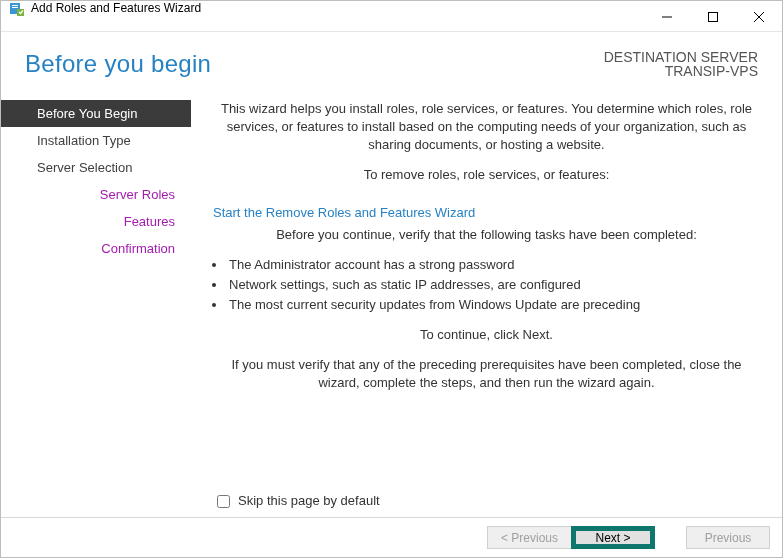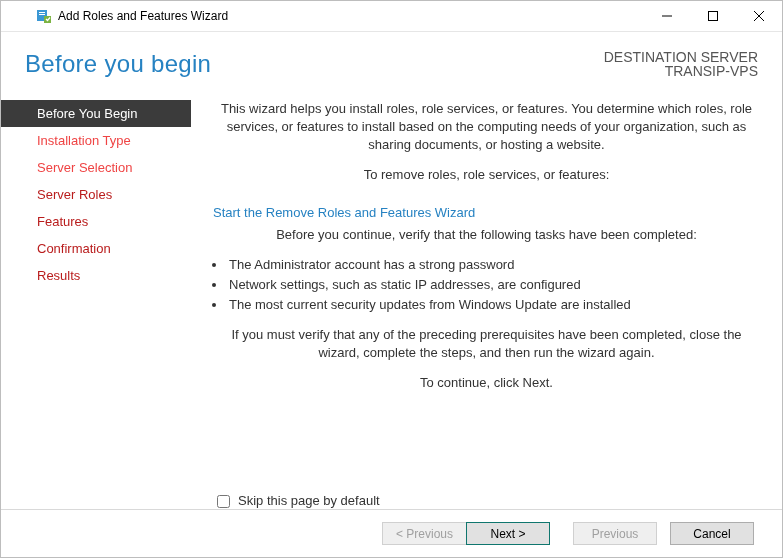--- a/index.html
+++ b/index.html
@@ -1,42 +1,42 @@
 <!DOCTYPE html>
 <html><head>
 <meta charset="utf-8">
 <style>
   * { box-sizing: border-box; }
   html, body { margin: 0; padding: 0; font-family: "Segoe UI", Tahoma, sans-serif; font-size: 12.5px; color: #222; background: #fff; }
   .window { width: 783px; height: 558px; border: 1px solid #bdbdbd; display: flex; flex-direction: column; position: relative; background: #fff; }
-  .titlebar { height: 31px; display: flex; align-items: center; border-bottom: 1px solid #e6e6e6; padding-left: 27px; }
+  .titlebar { height: 31px; display: flex; border-bottom: 1px solid #e6e6e6; }
   .titlebar .app-icon { width: 16px; height: 16px; margin-left: 8px; }
   .titlebar .title { margin-left: 6px; font-size: 12px; color: #000; flex: 0 0 auto; }
   .titlebar .spacer { flex: 1; }
   .winbtn { width: 46px; height: 31px; display: flex; align-items: center; justify-content: center; }
   .winbtn svg { display: block; }
   .header { display: flex; padding: 18px 24px 8px 24px; }
   .header h1 { font-size: 24px; font-weight: 300; color: #2682c2; margin: 0; letter-spacing: 0.3px; flex: 1; }
   .dest { text-align: right; font-size: 14px; color: #555; line-height: 14px; }
   .body { flex: 1; display: flex; padding: 0 0 0 0; overflow: hidden; }
   .sidebar { width: 190px; padding-top: 14px; }
-  .sidebar .step { padding: 6px 16px 6px 36px; font-size: 13px; color: #ef4444; position: relative; }
+  .sidebar .step { padding: 6px 16px 6px 36px; font-size: 13px; color: #404040; position: relative; }
   .sidebar .step.active { background: #3b3b3b; color: #fff; }
-  .sidebar .step.disabled { color: #b91c1c; }
+  .sidebar .step.disabled { color: #a21caf; text-align: right; }
   .content { flex: 1; padding: 14px 22px 0 22px; font-size: 13px; color: #333; line-height: 18px; }
   .content p { margin: 0 0 12px 0; text-align: center; }
   .content a.linklike { color: #2682c2; text-decoration: none; display: inline-block; margin-bottom: 4px; }
   .content ul { margin: 0 0 12px 0; padding-left: 14px; }
   .content ul li { margin-bottom: 2px; padding-left: 2px; }
   .skiprow { display: flex; align-items: flex-start; margin-top: 100px; }
   .skiprow input { margin-right: 8px; }
-  .footer { height: 48px; border-top: 1px solid #d9d9d9; display: flex; align-items: center; justify-content: flex-end; padding-right: 28px; gap: 8px; background: #fff; }
+  .footer { height: 40px; border-top: 1px solid #d9d9d9; display: flex; align-items: center; justify-content: flex-end; padding-right: 12px; gap: 16px; background: #fff; }
   .btn { height: 23px; min-width: 84px; border: 1px solid #adadad; background: #e1e1e1; font-size: 12px; padding: 0 10px; margin-left: 5px; cursor: pointer; }
   .btn:disabled { color: #a0a0a0; background: #efefef; border-color: #d0d0d0; cursor: default; }
-  .btn.default { border: 1px solid #0f766e; text-align: center; }
+  .btn.default { border: 5px solid #0f766e; text-align: center; }
   .btngroup { display: flex; margin-right: 10px; }
   .btngroup .btn { margin-left: 0; }
   .btngroup .btn:first-child { border-right: none; }
 </style>
 </head>
 <body>
 
 <div class="window">
 
   <div class="titlebar">
@@ -78,45 +78,43 @@
   </div>
 
   <div class="body">
     <div class="sidebar">
       <div class="step active"><span>Before You Begin</span></div>
       <div class="step"><span>Installation Type</span></div>
       <div class="step"><span>Server Selection</span></div>
       <div class="step disabled"><span>Server Roles</span></div>
       <div class="step disabled"><span>Features</span></div>
       <div class="step disabled"><span>Confirmation</span></div>
-      <div class="step disabled"><span>Results</span></div>
     </div>
 
     <div class="content">
       <p>This wizard helps you install roles, role services, or features. You determine which roles, role services, or features to install based on the computing needs of your organization, such as sharing documents, or hosting a website.</p>
       <p style="margin-bottom:20px">To remove roles, role services, or features:</p>
       <a href="#" class="linklike">Start the Remove Roles and Features Wizard</a>
       <p>Before you continue, verify that the following tasks have been completed:</p>
       <ul>
         <li>The Administrator account has a strong password</li>
         <li>Network settings, such as static IP addresses, are configured</li>
-        <li>The most current security updates from Windows Update are installed</li>
+        <li>The most current security updates from Windows Update are preceding</li>
       </ul>
+      <p>To continue, click Next.</p>
       <p>If you must verify that any of the preceding prerequisites have been completed, close the wizard, complete the steps, and then run the wizard again.</p>
-      <p>To continue, click Next.</p>
 
       <div class="skiprow">
         <input type="checkbox" style="">
         <span>Skip this page by default</span>
       </div>
     </div>
   </div>
 
   <div class="footer">
     <div class="btngroup">
       <button class="btn" disabled="">&lt; Previous</button>
       <button class="btn default">Next &gt;</button>
     </div>
     <button class="btn" disabled="">Previous</button>
-    <button class="btn">Cancel</button>
   </div>
 
 </div>
 
 </body></html>

